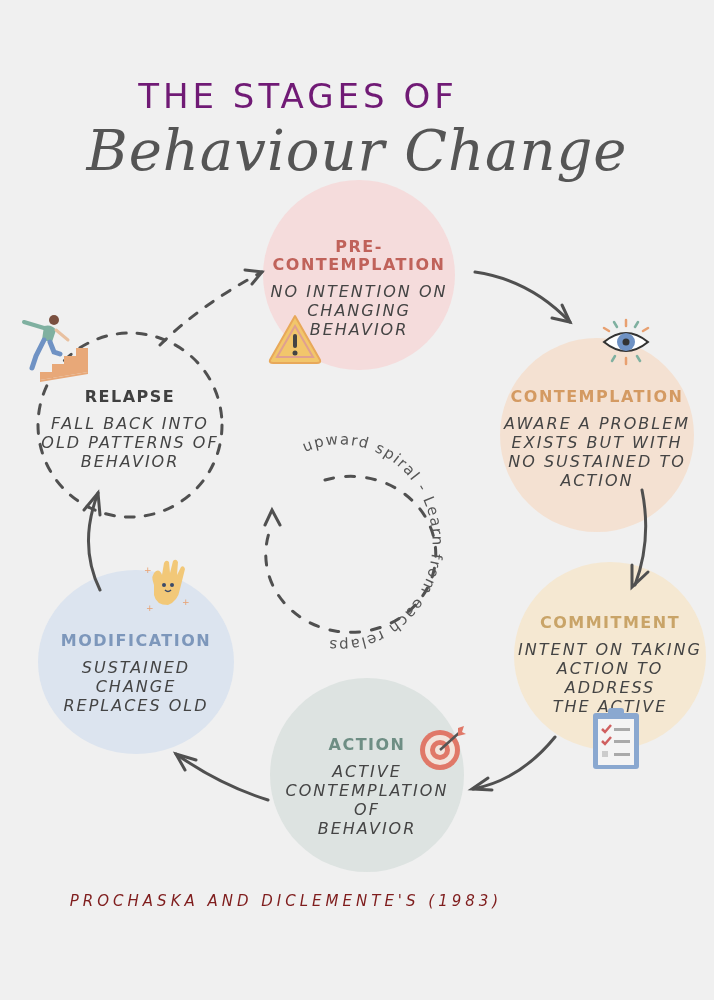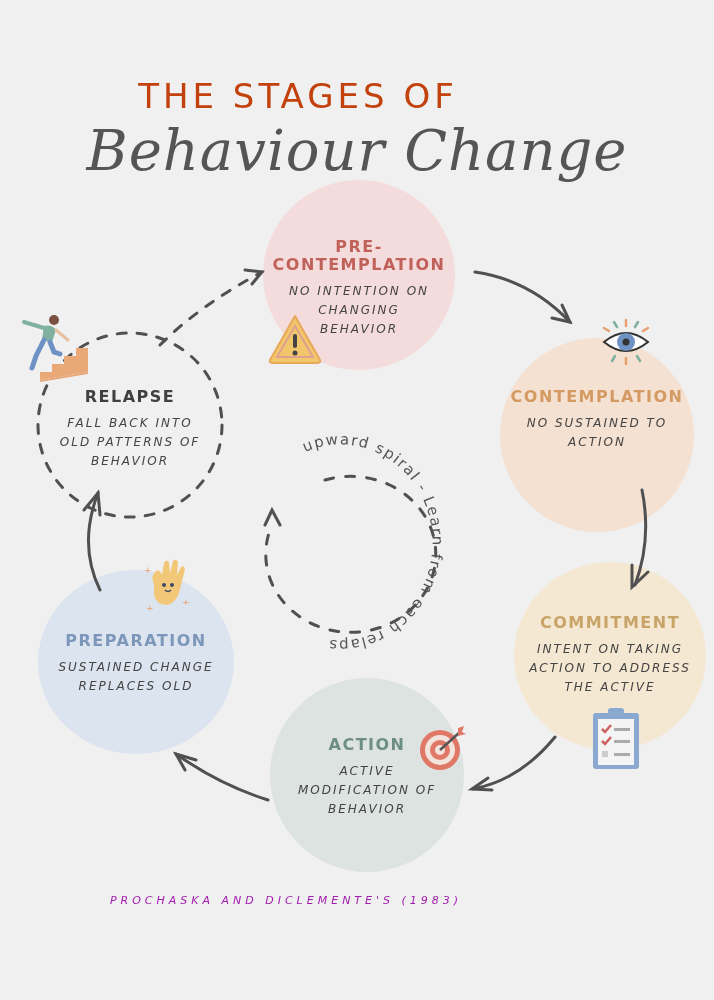--- a/index.html
+++ b/index.html
@@ -1,24 +1,24 @@
 <!DOCTYPE html>
 <html><head>
 <meta charset="utf-8">
 <style>
   html, body { margin: 0; padding: 0; }
   body { width: 714px; height: 1000px; background: #f0f0f0; position: relative; overflow: hidden; font-family: "DejaVu Sans", sans-serif; color: #4a4a4a; }
-  .title-top { position: absolute; left: 0; width: 596px; top: 76px; text-align: center; font-family: "DejaVu Sans", sans-serif; font-size: 34px; letter-spacing: 4px; color: #c2410c; font-weight: normal; }
+  .title-top { position: absolute; left: 0; width: 596px; top: 76px; text-align: center; font-family: "DejaVu Sans", sans-serif; font-size: 34px; letter-spacing: 4px; color: #701a75; font-weight: normal; }
   .title-main { position: absolute; left: 0; width: 714px; top: 118px; text-align: center; font-family: "DejaVu Serif", serif; font-style: italic; font-size: 56px; color: #555; letter-spacing: 1px; }
   .circle { position: absolute; border-radius: 50%; }
   .stage { position: absolute; text-align: center; }
   .stage-title { font-size: 16px; letter-spacing: 1.5px; font-weight: bold; line-height: 18px; margin-bottom: 8px; }
-  .stage-desc { font-size: 12px; letter-spacing: 2px; line-height: 19px; color: #444; font-style: italic; }
+  .stage-desc { font-size: 16px; letter-spacing: 2px; line-height: 19px; color: #444; font-style: italic; }
   svg.overlay { position: absolute; left: 0; top: 0; }
-  .caption { position: absolute; left: 0; width: 572px; top: 888px; text-align: center; font-size: 11px; letter-spacing: 4px; line-height: 26px; color: #a21caf; font-style: italic; }
+  .caption { position: absolute; left: 0; width: 572px; top: 888px; text-align: center; font-size: 15px; letter-spacing: 4px; line-height: 26px; color: #7f1d1d; font-style: italic; }
   .icon { position: absolute; }
 </style>
 </head>
 <body>
 
 <div class="title-top">THE STAGES OF</div>
 <div class="title-main">Behaviour Change</div>
 
 <div class="circle" style="left:263px;top:180px;width:192px;height:190px;background:#f5dcdc;"></div>
 <div class="circle" style="left:500px;top:338px;width:194px;height:194px;background:#f4e1d2;"></div>
@@ -69,45 +69,47 @@
   <div class="stage-desc">
     <div>NO INTENTION ON</div>
     <div>CHANGING</div>
     <div>BEHAVIOR</div>
   </div>
 </div>
 
 <div class="stage" style="left:500px;top:388px;width:194px;">
   <div class="stage-title" style="color:#d49a62;">CONTEMPLATION</div>
   <div class="stage-desc">
+    <div>AWARE A PROBLEM</div>
+    <div>EXISTS BUT WITH</div>
     <div>NO SUSTAINED TO</div>
     <div>ACTION</div>
   </div>
 </div>
 
 <div class="stage" style="left:512px;top:614px;width:196px;">
   <div class="stage-title" style="color:#c9a468;">COMMITMENT</div>
   <div class="stage-desc">
     <div>INTENT ON TAKING</div>
     <div>ACTION TO ADDRESS</div>
     <div>THE ACTIVE</div>
   </div>
 </div>
 
 <div class="stage" style="left:270px;top:736px;width:194px;">
   <div class="stage-title" style="color:#6e8e84;">ACTION</div>
   <div class="stage-desc">
     <div>ACTIVE</div>
-    <div>MODIFICATION OF</div>
+    <div>CONTEMPLATION OF</div>
     <div>BEHAVIOR</div>
   </div>
 </div>
 
 <div class="stage" style="left:38px;top:632px;width:196px;">
-  <div class="stage-title" style="color:#7d97bb;">PREPARATION</div>
+  <div class="stage-title" style="color:#7d97bb;">MODIFICATION</div>
   <div class="stage-desc">
     <div>SUSTAINED CHANGE</div>
     <div>REPLACES OLD</div>
   </div>
 </div>
 
 <div class="stage" style="left:40px;top:388px;width:180px;">
   <div class="stage-title" style="color:#404040;">RELAPSE</div>
   <div class="stage-desc">
     <div>FALL BACK INTO</div>

